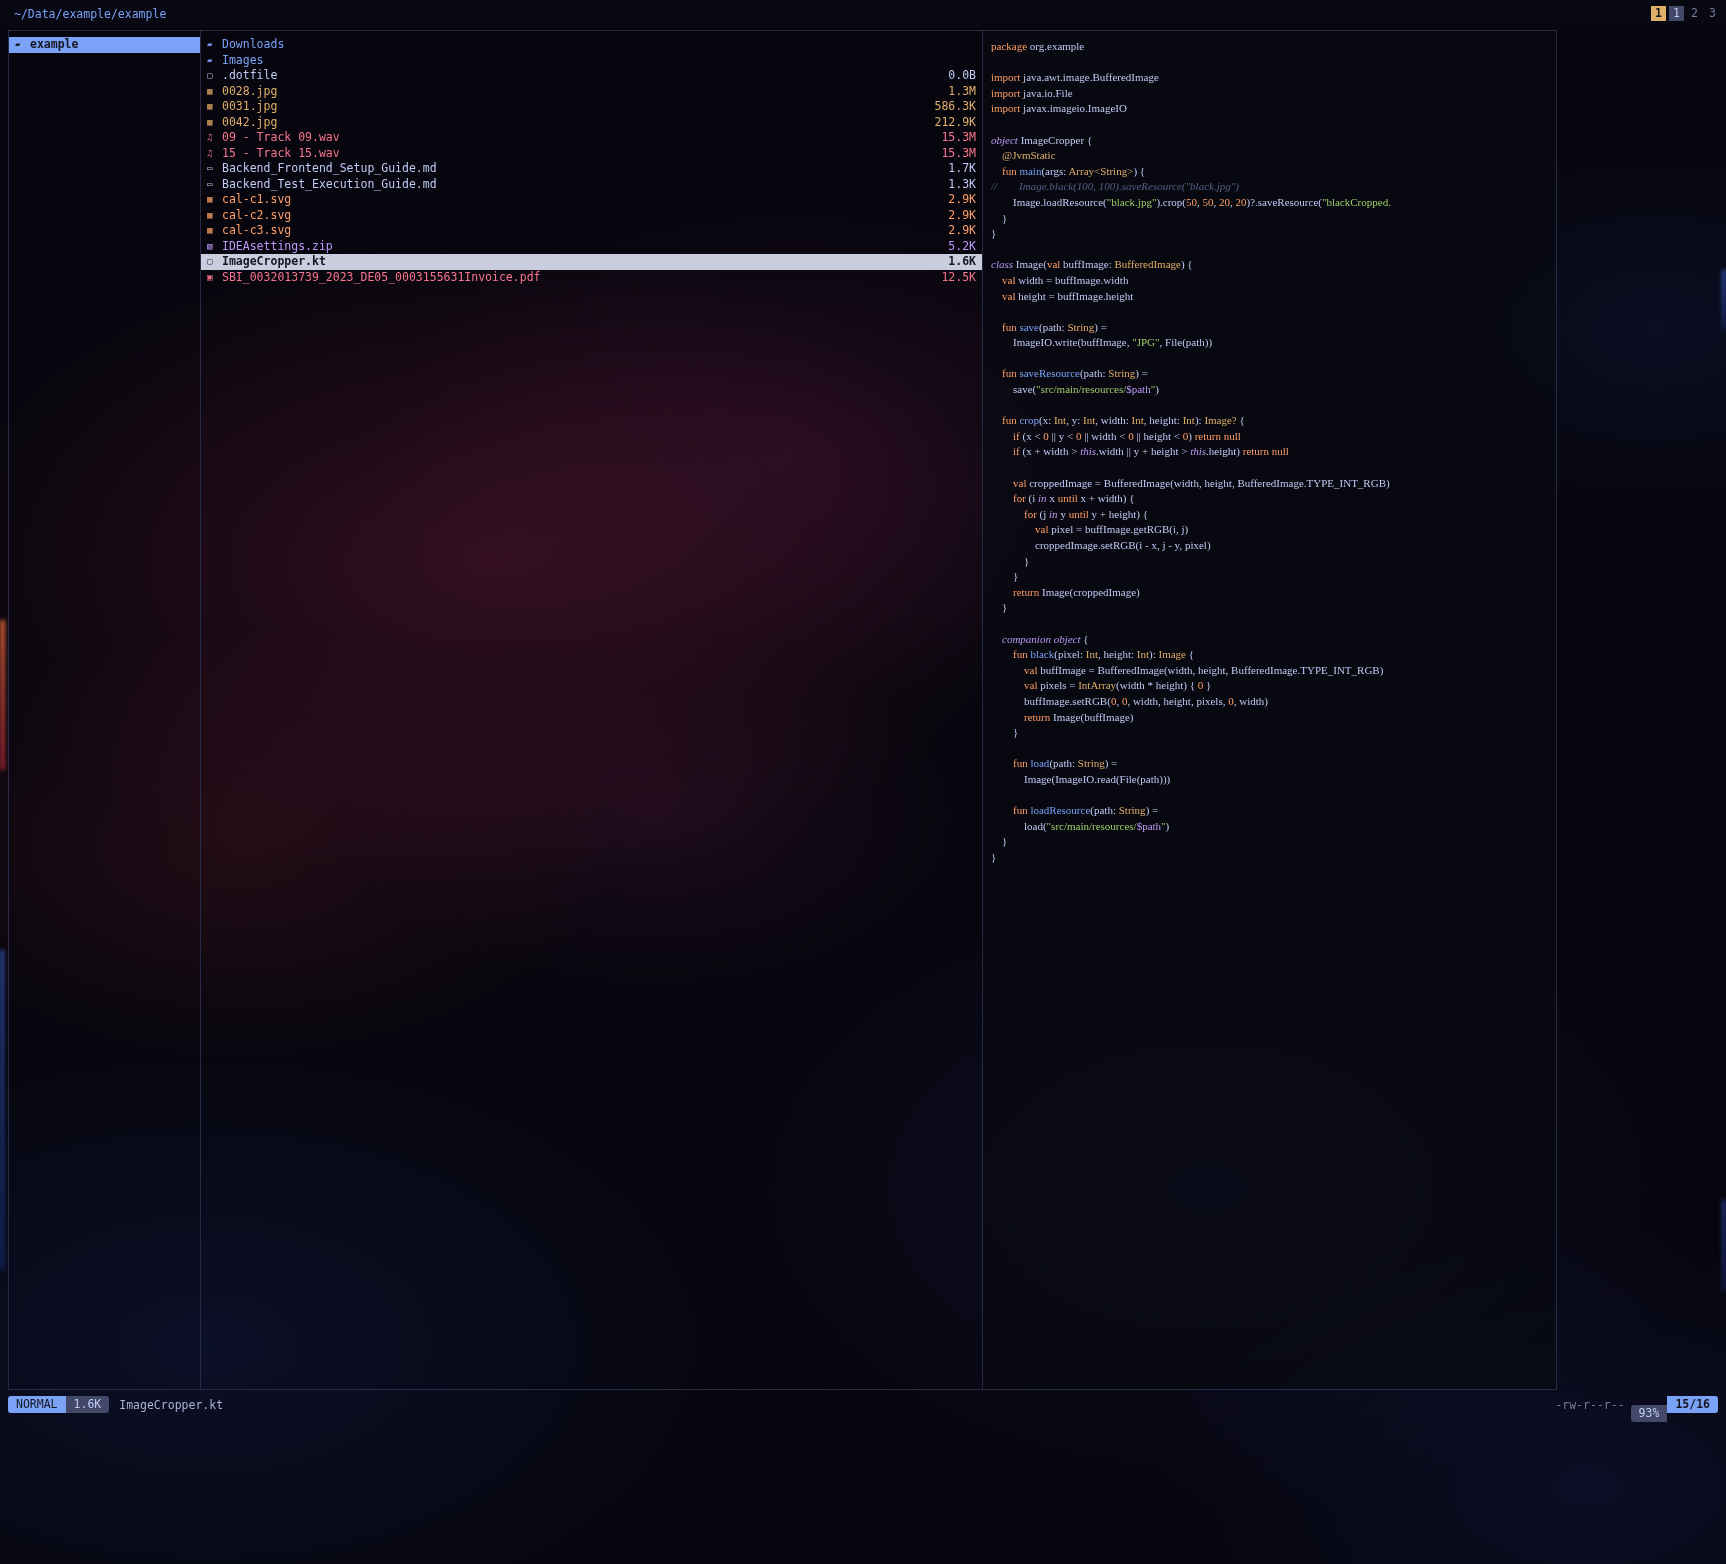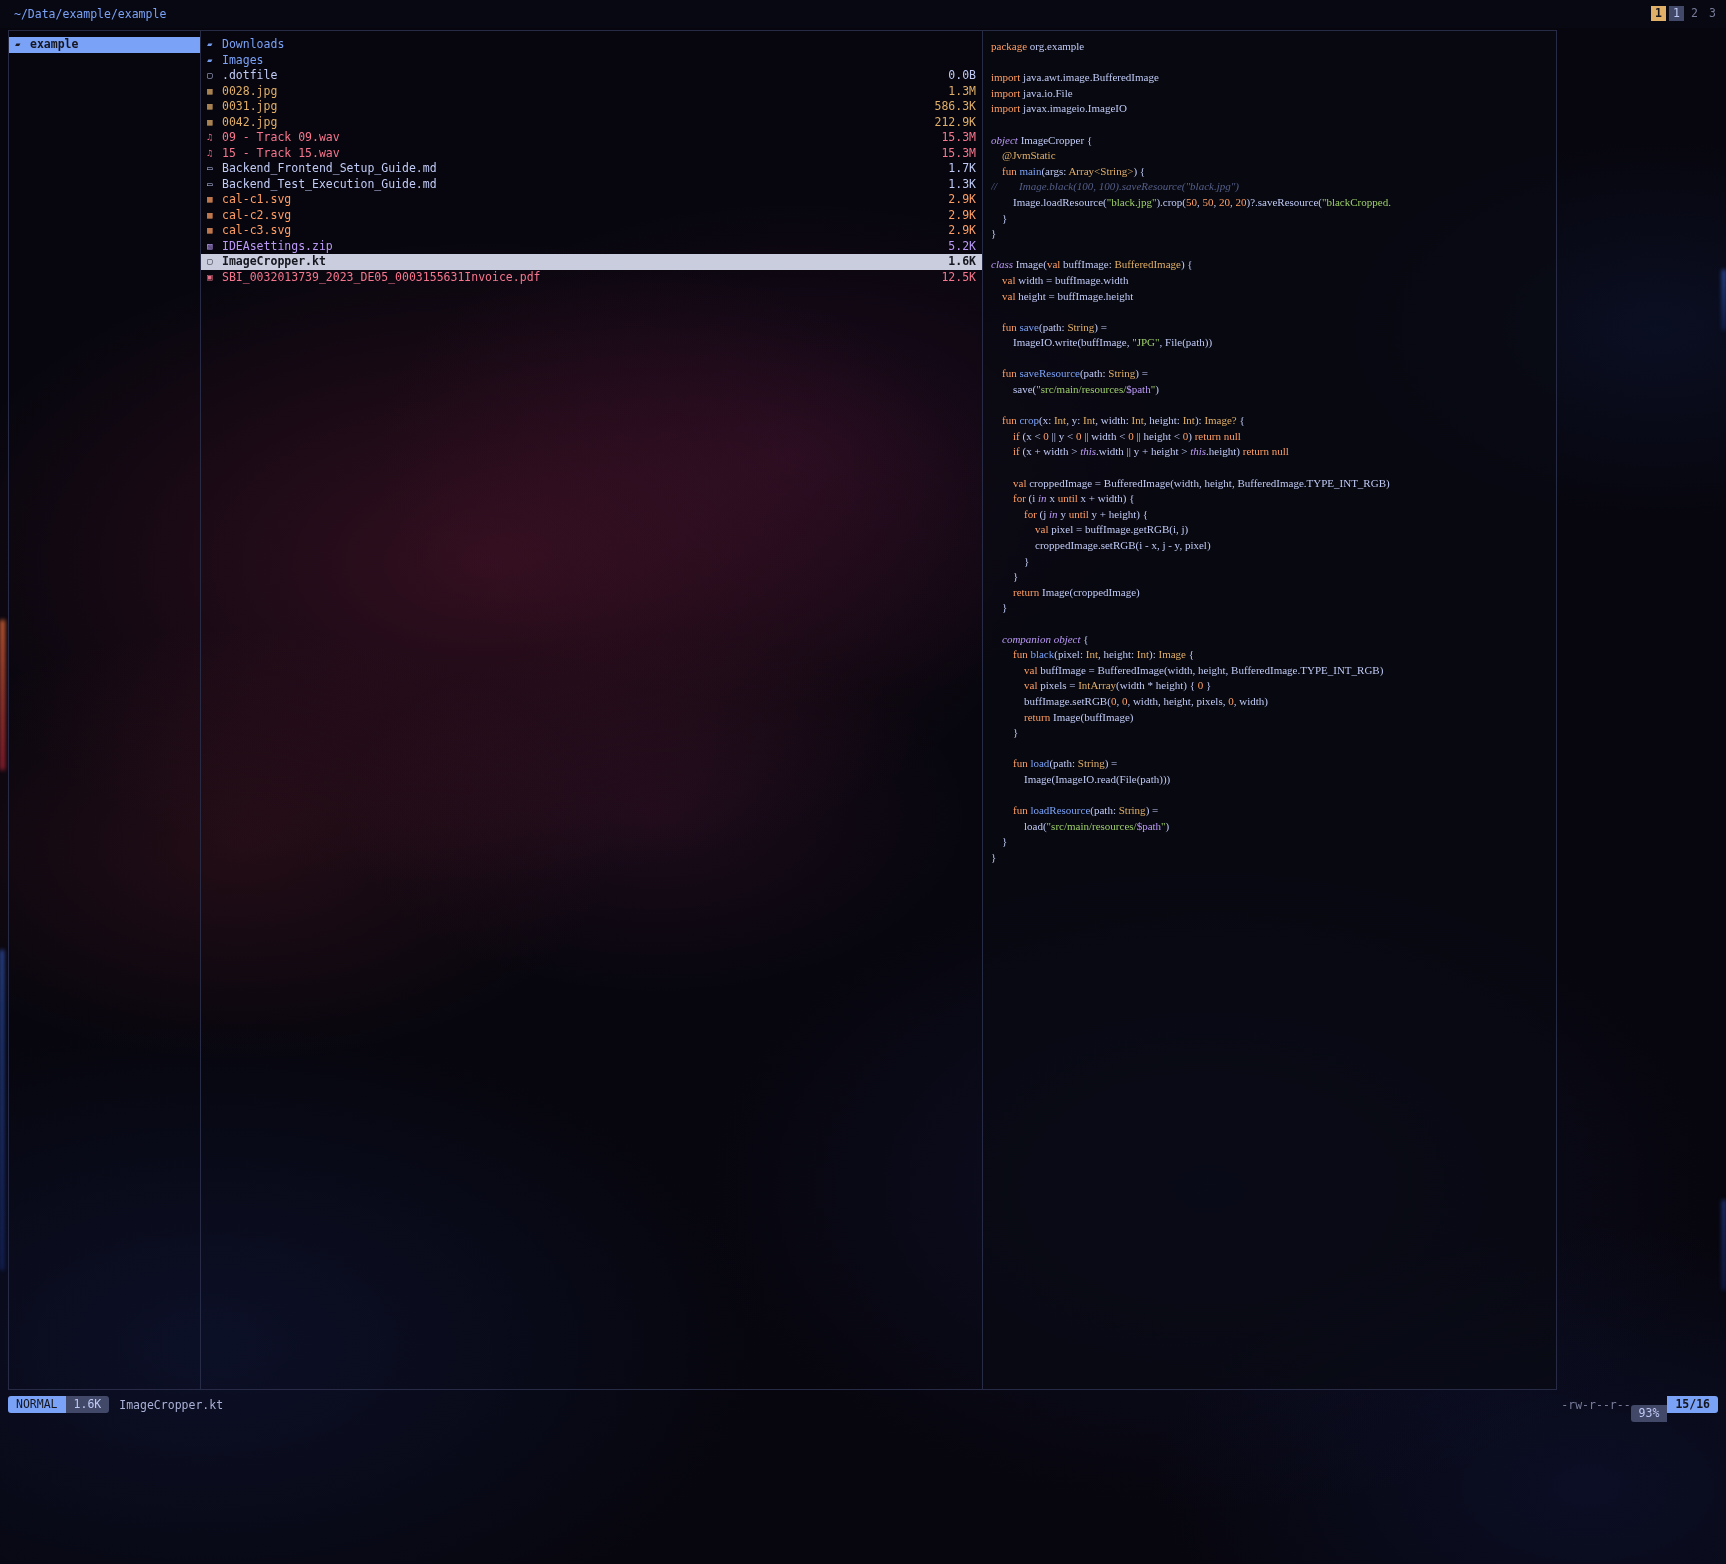--- a/index.html
+++ b/index.html
@@ -77,21 +77,21 @@
   .s-interp { color:#bb9af7; }
 
   
   .statusbar { position:absolute; left:8px; right:8px; top:1396px; height:17px;
     display:flex; align-items:center; }
   .badge { height:17px; line-height:17px; padding:0 8px; border-radius:3px; }
   .badge-mode { background:#7aa2f7; color:#15161e; font-weight:normal; border-radius:3px 0 0 3px; }
   .badge-size { background:#414868; color:#c0caf5; border-radius:0 3px 3px 0; margin-right:10px; }
   .sb-filename { color:#a9b1d6; }
   .sb-spacer { flex:1; }
-  .sb-perms { color:#787c99; margin-right:0; }
+  .sb-perms { color:#787c99; margin-right:6px; }
   .badge-percent { background:#414868; color:#c0caf5; border-radius:3px 0 0 3px;margin-top:17px; }
   .badge-pos { background:#7aa2f7; color:#15161e; font-weight:bold; border-radius:0 3px 3px 0; }
 </style>
 </head>
 <body>
 
 <div class="screen">
 
   <div class="edge-accent ea-left-orange"></div>
   <div class="edge-accent ea-left-blue"></div>

